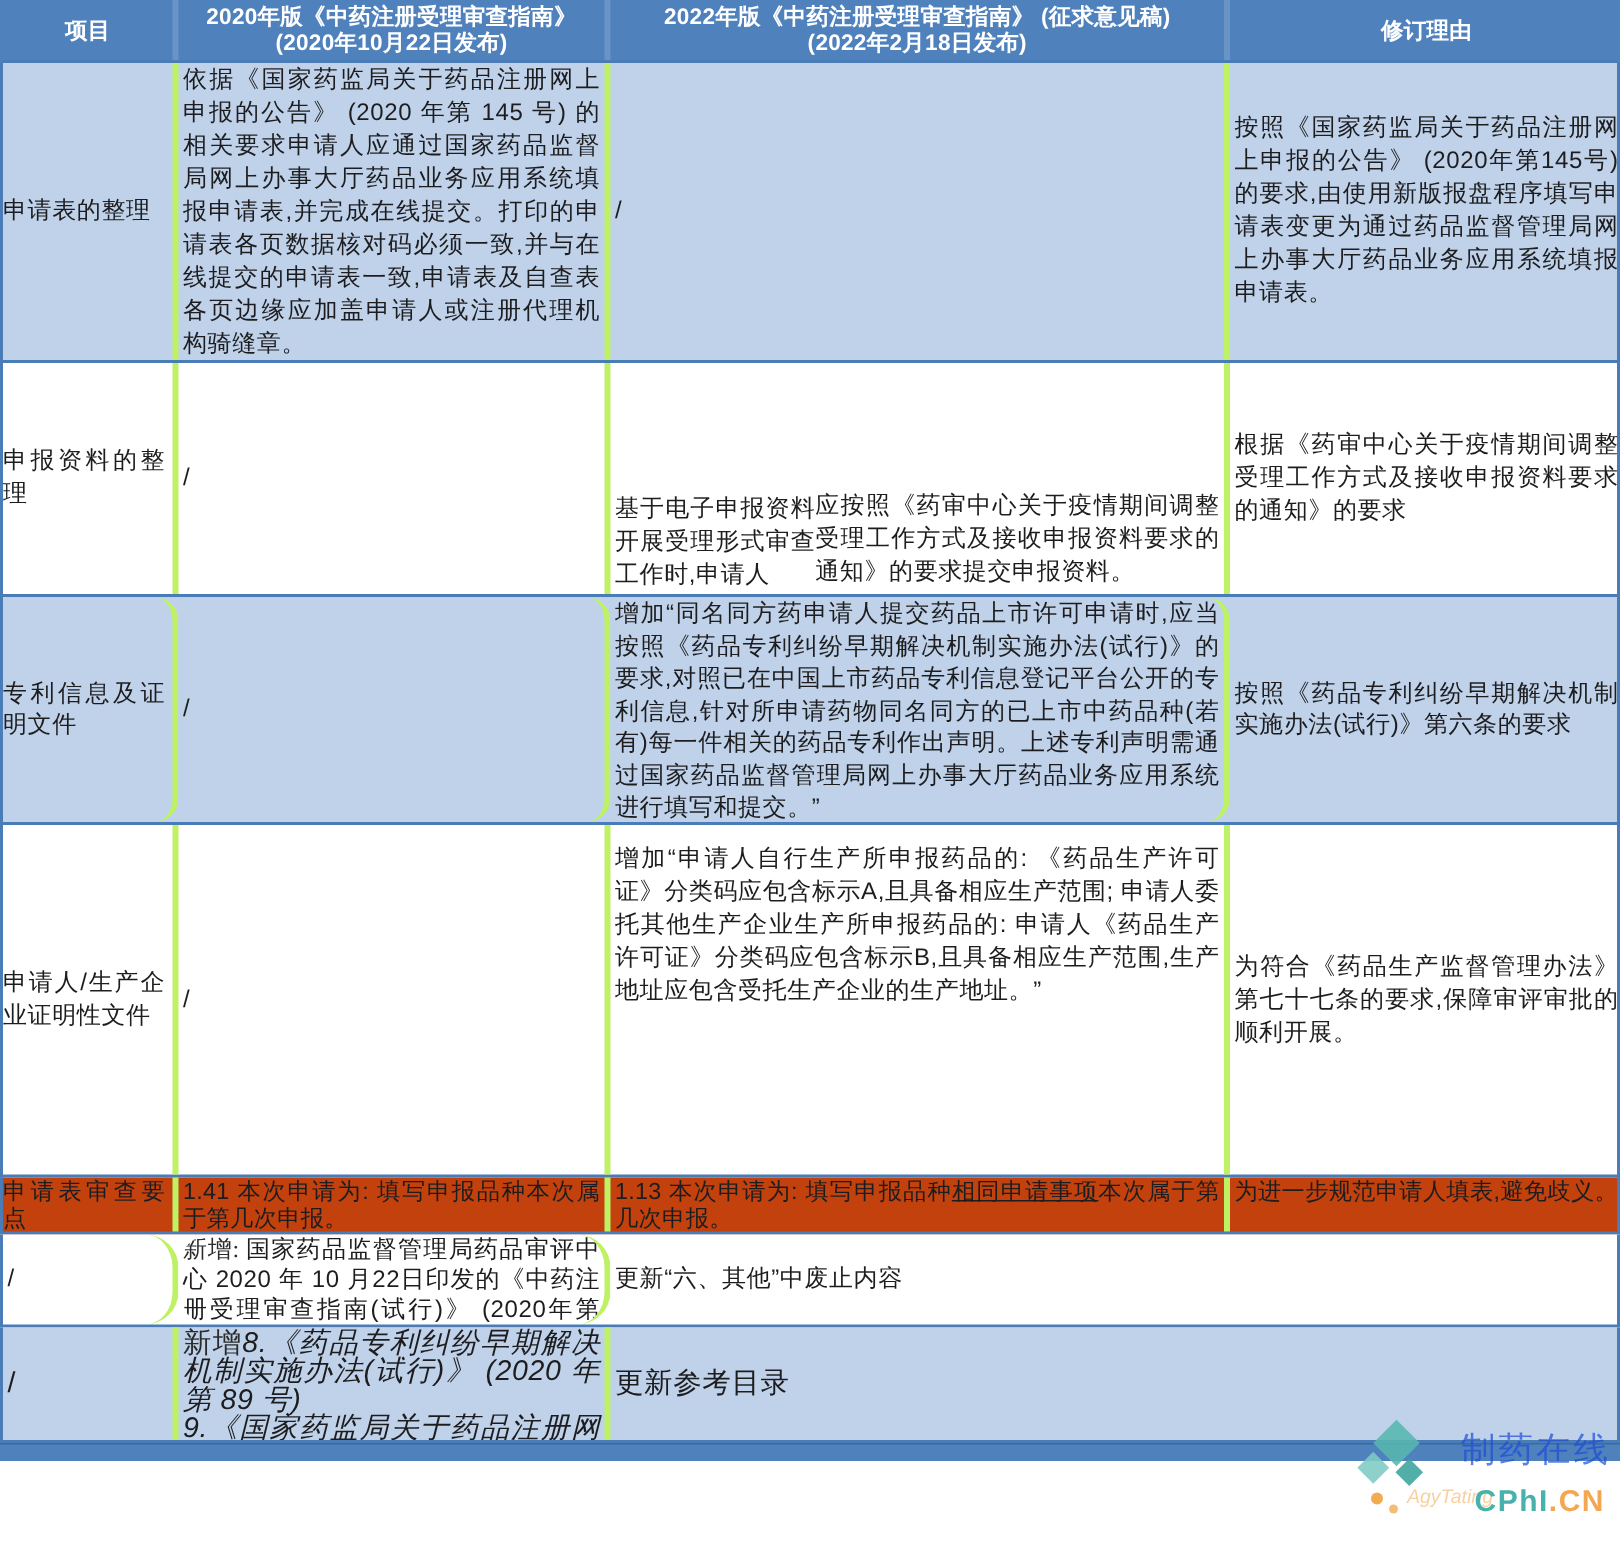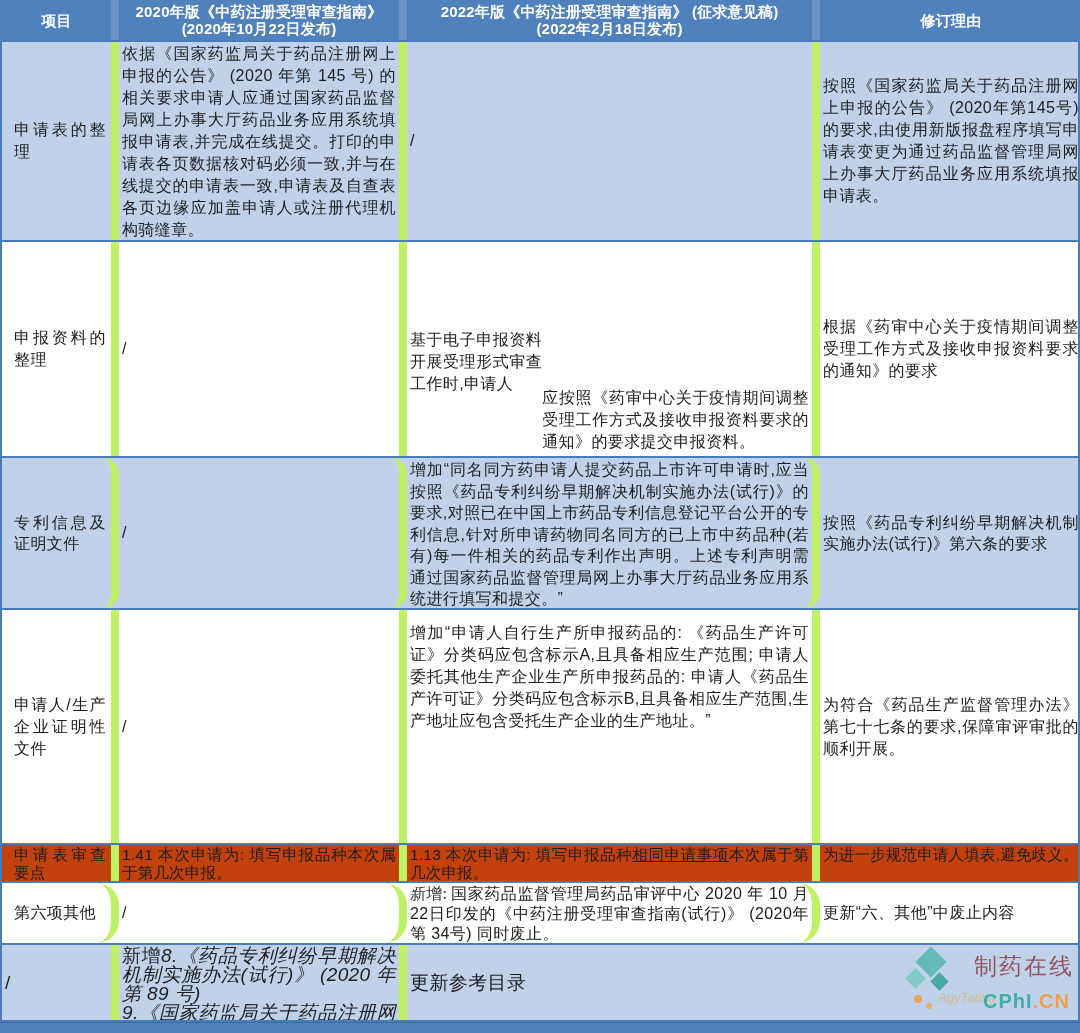--- a/index.html
+++ b/index.html
@@ -3,60 +3,60 @@
 <meta charset="utf-8">
 <style>
   html,body{margin:0;padding:0;background:#fff;}
   body{width:1080px;height:1033px;overflow:hidden;
        font-family:"Liberation Sans","DejaVu Sans",sans-serif;color:#1d1d1f;}
   .tbl{position:relative;width:1080px;height:1033px;}
   .row{display:grid;grid-template-columns:117px 288px 413px 262px;
        box-sizing:border-box;border-bottom:2px solid #4a7cb8;
        border-left:2px solid #4a7cb8;border-right:2px solid #4a7cb8;}
   .row.hdr{border-left-color:#4f81bd;border-right-color:#4f81bd;}
-  .cell{box-sizing:border-box;border-right:8px solid #bef264;
+  .cell{box-sizing:border-box;border-right:4px solid #bef264;
         padding:1px 3px;overflow:hidden;position:relative;
         font-size:16px;letter-spacing:.4px;line-height:22px;
         text-align:justify;text-justify:inter-character;}
   .cell:last-child{border-right:none;}
   .hdr{height:42px;background:#4f81bd;}
   .hdr .cell{border-right-color:#6a94c6;color:#fff;font-weight:bold;
              font-size:15px;line-height:17px;letter-spacing:.2px;
              display:flex;flex-direction:column;justify-content:center;
              align-items:center;text-align:center;}
   .r1{height:200px;background:#bfd2ea;}
-  .r2{height:216px;background:#ffffff;}
+  .r2{height:156px;background:#ffffff;}
   .r3{height:152px;background:#bfd2ea;}
   .r4{height:235px;background:#ffffff;}
   .r5{height:38px; background:#c2410c;}
   .r6{height:62px; background:#ffffff;}
   .r7{height:77px; background:#bfd2ea;}
   .r3 .cell{line-height:21.5px;border-radius:16px;}
   .r5 .cell{font-size:15.5px;line-height:18px;letter-spacing:.2px;}
   .r6 .cell{line-height:20px;border-radius:22px;}
   .r7 .cell{font-size:19px;line-height:19px;}
   .vc{display:flex;flex-direction:column;justify-content:center;}
-  .lbl{padding-left:12px;padding-right:5px;}
+  .lbl{padding-left:0;padding-right:5px;}
   .slash{display:flex;flex-direction:column;justify-content:center;}
   .u{text-decoration:underline;}
   .serif-prefix{font-family:"Liberation Serif","DejaVu Serif",serif;
                 letter-spacing:0;color:#2b2b2b;}
   .ital{font-style:italic;}
   .p-top86{margin-top:86px;}
   .p-bottom{margin-top:auto;margin-bottom:2px;}
   .pad-top12{padding-top:12px;}
   .gap30{margin-top:30px;}
   .botbar{height:11px;background:#4f81bd;border-top:1px solid #3c6a9e;}
   
   .wm{position:absolute;right:4px;bottom:12px;width:170px;height:76px;
       opacity:.88;pointer-events:none;}
   .wm-script{position:absolute;left:32px;bottom:16px;color:#f0a03c;
              font-family:Liberation Sans, sans-serif;
              font-style:italic;font-size:13px;opacity:.55;text-align:center;}
-  .wm-cn{position:absolute;right:2px;top:6px;color:#7f1d1d;font-size:23px;
+  .wm-cn{position:absolute;right:2px;top:6px;color:#1d4ed8;font-size:23px;
          letter-spacing:2px;opacity:.8;}
   .wm-brand{position:absolute;right:6px;bottom:8px;font-weight:bold;
             font-size:20px;letter-spacing:1px;}
   .wm-brand .teal{color:#2ea8a0;}
   .wm-brand .orange{color:#f29b38;}
   .dia{position:absolute;transform:rotate(45deg);}
   .dia.d1{left:14px;top:6px;width:22px;height:22px;background:#58b7af;}
   .dia.d2{left:2px;top:26px;width:15px;height:15px;background:#7fcac3;}
   .dia.d3{left:27px;top:30px;width:13px;height:13px;background:#3aa49c;}
   .dot{position:absolute;border-radius:50%;background:#f0a03c;}
@@ -119,21 +119,20 @@
   </div>
 
   <div class="row r5">
     <div class="cell lbl">申请表审查要点</div>
     <div class="cell">1.41 本次申请为: 填写申报品种本次属于第几次申报。</div>
     <div class="cell"><span>1.13 本次申请为: 填写申报品种</span><span class="u">相同申请事项</span><span>本次属于第几次申报。</span></div>
     <div class="cell">为进一步规范申请人填表,避免歧义。</div>
   </div>
 
   <div class="row r6">
-    <div class="cell vc lbl">第六项其他</div>
     <div class="cell slash">/</div>
     <div class="cell"><span class="serif-prefix">新增: </span><span>国家药品监督管理局药品审评中心 2020 年 10 月22日印发的《中药注册受理审查指南(试行)》 (2020年第 34号) 同时废止。</span></div>
     <div class="cell vc">更新“六、其他”中废止内容</div>
   </div>
 
   <div class="row r7">
     <div class="cell slash">/</div>
     <div class="cell">
       <div><span class="serif-prefix">新增</span><span class="ital">8.《药品专利纠纷早期解决机制实施办法(试行)》 (2020 年第 89 号)</span></div>
       <div class="ital">9.《国家药监局关于药品注册网上申报的公告》 (2020 年第 145 号)</div>

